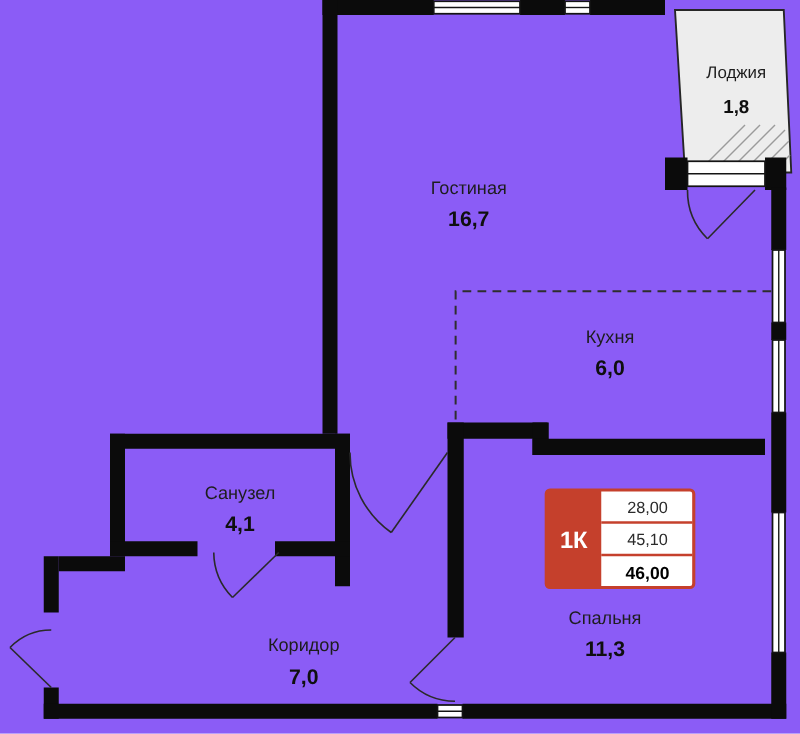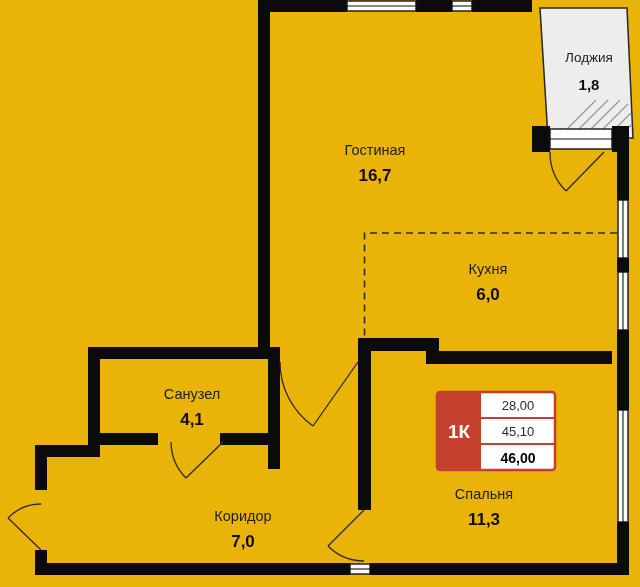--- a/index.html
+++ b/index.html
@@ -1,16 +1,16 @@
 <!DOCTYPE html>
 <html><head>
 <meta charset="utf-8">
 <style>
   html,body{margin:0;padding:0;background:#ffffff;}
-  .stage{position:relative;width:640px;height:587px;background:#eab308;overflow:hidden;font-family:"Liberation Sans",sans-serif;}
+  .stage{position:relative;width:640px;height:587px;background:#8b5cf6;overflow:hidden;font-family:"Liberation Sans",sans-serif;}
   text{font-family:"Liberation Sans",sans-serif;}
   .wall{fill:#0b0b0b;}
   .win{fill:#ffffff;stroke:#141414;stroke-width:1.4;}
   .winline{stroke:#141414;stroke-width:1.1;fill:none;}
   .door{stroke:#2a2a2a;stroke-width:1.3;fill:none;}
   .dash{stroke:#2e2e2e;stroke-width:1.6;fill:none;stroke-dasharray:7 5;}
   .loggia-shell{fill:#ededed;stroke:#262626;stroke-width:1.5;}
   .hatch{stroke:#9b9b9b;stroke-width:1.2;}
   .room-label{font-size:14.5px;fill:#1d1d1d;text-anchor:middle;}
   .room-area{font-size:17px;font-weight:bold;fill:#0f0f0f;text-anchor:middle;}

